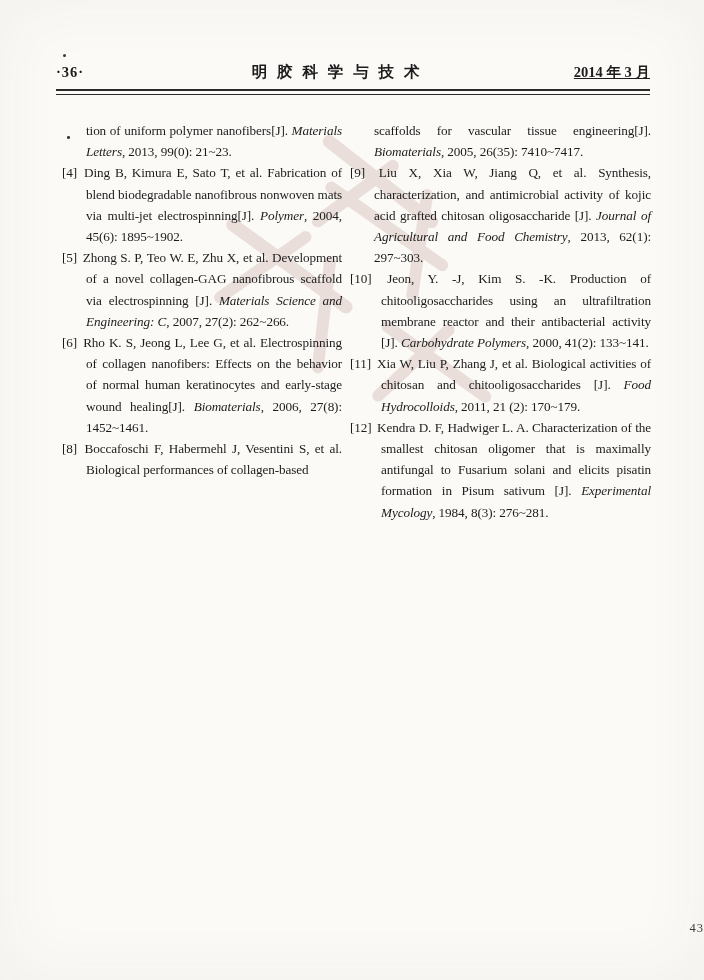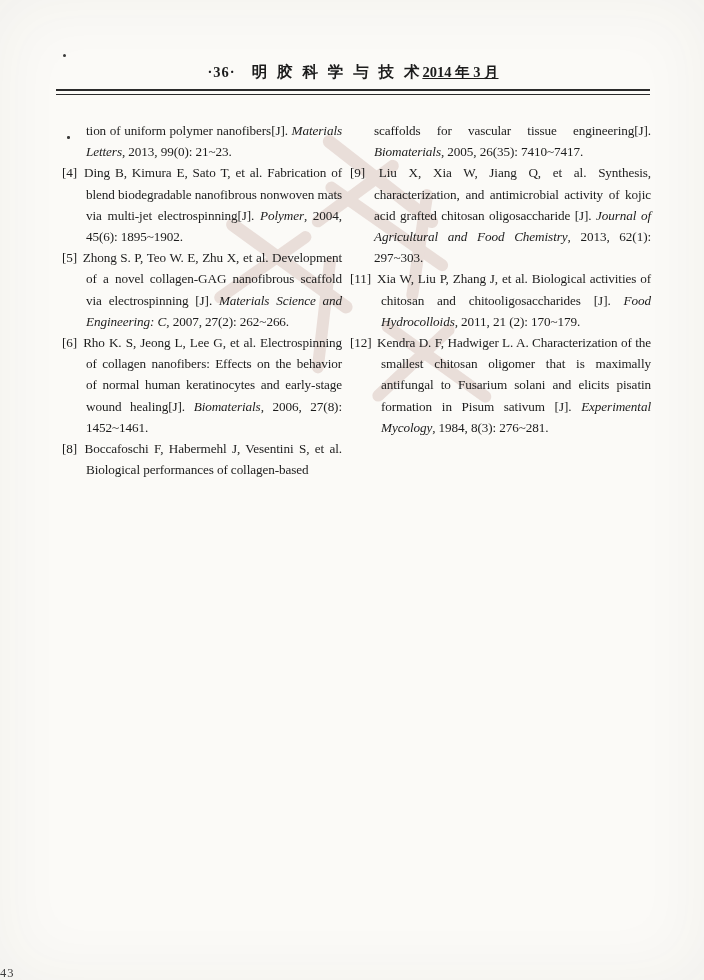--- a/index.html
+++ b/index.html
@@ -15,21 +15,21 @@
     font-family:"Liberation Serif","DejaVu Serif",serif;
     color:var(--ink);
   }
   .page{
     position:absolute;inset:0;
     box-shadow:inset 0 0 70px rgba(60,55,45,0.05);
   }
   
   .header{
     position:absolute;left:56px;right:54px;top:62px;
-    display:flex;justify-content:center;align-items:baseline;
+    display:flex;justify-content:space-between;align-items:baseline;
     font-size:14.5px;
   }
   .header .pageno{letter-spacing:1px;font-weight:bold;}
   .header .jtitle{font-weight:bold;letter-spacing:3px;font-size:15.5px;padding-left:16px;}
   .header .idate{font-weight:bold;text-decoration:underline;}
   .rule{
     position:absolute;left:56px;right:54px;top:89px;height:3px;
     border-top:2.2px solid var(--rule);
     border-bottom:1px solid var(--rule);
   }
@@ -49,21 +49,21 @@
   .col-left{left:62px;width:280px;}
   .col-right{left:350px;width:301px;}
   .ref{padding-left:24px;text-indent:-24px;}
   .ref.wide{padding-left:31px;text-indent:-31px;}
   .ref.cont{text-indent:0;}
   .ref .lab{padding-right:2px;}
   .it{font-style:italic;}
   
   .footer{
     position:absolute;left:0;right:0;top:921px;
-    text-align:left;font-size:12.5px;color:#3c3c3c;letter-spacing:1px;margin-top:45px;
+    text-align:right;font-size:12.5px;color:#3c3c3c;letter-spacing:1px;
   }
 </style>
 </head>
 <body>
 
 <div class="page">
 
   <div class="dot dot1"></div>
   <div class="dot dot2"></div>
 
@@ -91,20 +91,21 @@
   <div class="col col-left">
       <div class="ref cont"><span>tion of uniform polymer nanofibers[J]. </span><span class="it">Materials Letters</span><span>, 2013, 99(0): 21~23.</span></div>
       <div class="ref"><span class="lab">[4]</span> <span>Ding B, Kimura E, Sato T, et al. Fabrication of blend biodegradable nanofibrous nonwoven mats via multi-jet electrospinning[J]. </span><span class="it">Polymer</span><span>, 2004, 45(6): 1895~1902.</span></div>
       <div class="ref"><span class="lab">[5]</span> <span>Zhong S. P, Teo W. E, Zhu X, et al. Development of a novel collagen-GAG nanofibrous scaffold via electrospinning [J]. </span><span class="it">Materials Science and Engineering: C</span><span>, 2007, 27(2): 262~266.</span></div>
       <div class="ref"><span class="lab">[6]</span> <span>Rho K. S, Jeong L, Lee G, et al. Electrospinning of collagen nanofibers: Effects on the behavior of normal human keratinocytes and early-stage wound healing[J]. </span><span class="it">Biomaterials</span><span>, 2006, 27(8): 1452~1461.</span></div>
       <div class="ref"><span class="lab">[8]</span> <span>Boccafoschi F, Habermehl J, Vesentini S, et al. Biological performances of collagen-based</span></div>
     </div>
   <div class="col col-right">
       <div class="ref cont"><span>scaffolds for vascular tissue engineering[J]. </span><span class="it">Biomaterials</span><span>, 2005, 26(35): 7410~7417.</span></div>
       <div class="ref"><span class="lab">[9]</span> <span>Liu X, Xia W, Jiang Q, et al. Synthesis, characterization, and antimicrobial activity of kojic acid grafted chitosan oligosaccharide [J]. </span><span class="it">Journal of Agricultural and Food Chemistry</span><span>, 2013, 62(1): 297~303.</span></div>
+      <div class="ref wide"><span class="lab">[10]</span> <span>Jeon, Y. -J, Kim S. -K. Production of chitooligosaccharides using an ultrafiltration membrane reactor and their antibacterial activity [J]. </span><span class="it">Carbohydrate Polymers</span><span>, 2000, 41(2): 133~141.</span></div>
       <div class="ref wide"><span class="lab">[11]</span> <span>Xia W, Liu P, Zhang J, et al. Biological activities of chitosan and chitooligosaccharides [J]. </span><span class="it">Food Hydrocolloids</span><span>, 2011, 21 (2): 170~179.</span></div>
       <div class="ref wide"><span class="lab">[12]</span> <span>Kendra D. F, Hadwiger L. A. Characterization of the smallest chitosan oligomer that is maximally antifungal to Fusarium solani and elicits pisatin formation in Pisum sativum [J]. </span><span class="it">Experimental Mycology</span><span>, 1984, 8(3): 276~281.</span></div>
     </div>
 
   <div class="footer">
     <span>43</span>
   </div>
 </div>
 
 </body></html>

